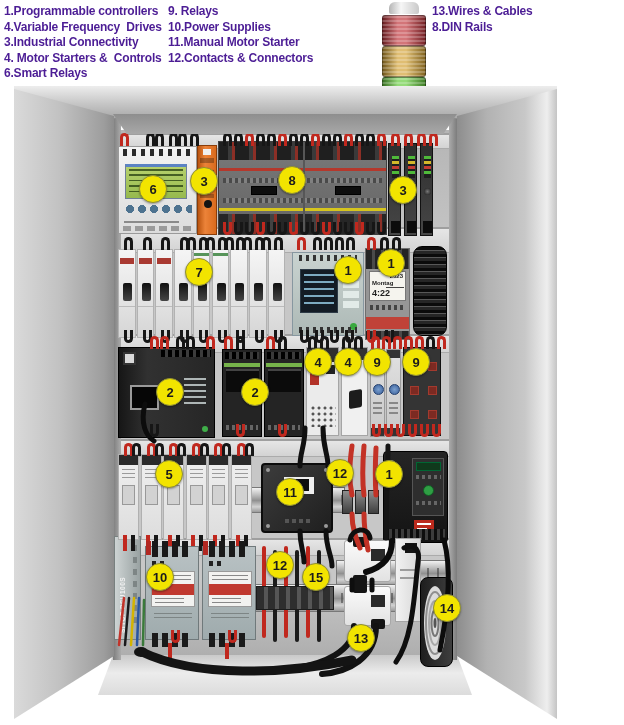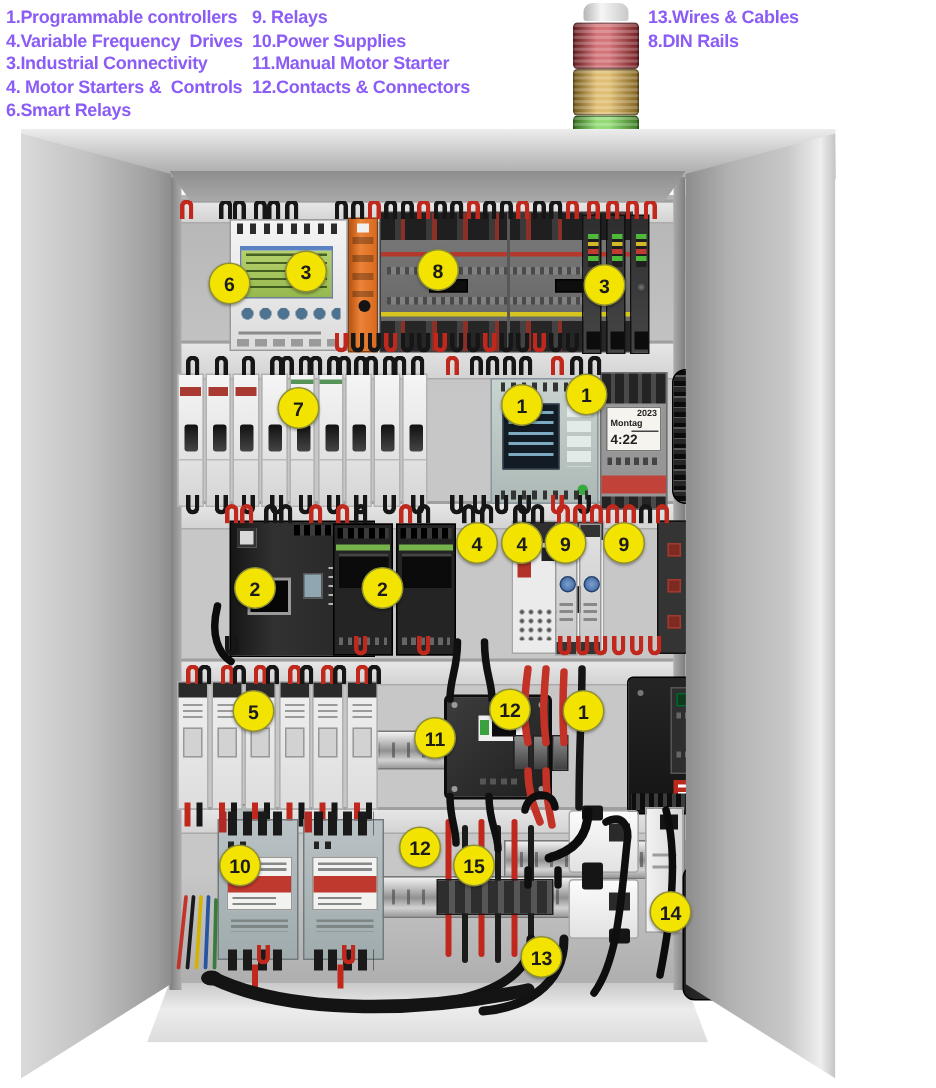--- a/index.html
+++ b/index.html
@@ -1,20 +1,20 @@
 <!DOCTYPE html>
 <html><head>
 <meta charset="utf-8">
 <style>
   html,body{margin:0;padding:0;background:#fff;}
   #stage{position:relative;width:624px;height:725px;background:#fff;overflow:hidden;
          font-family:"Liberation Sans",sans-serif;}
   .abs{position:absolute;}
   .legend-col{position:absolute;z-index:3;}
-  .legend-item{font-weight:bold;font-size:12px;line-height:15.5px;color:#8b5cf6;
+  .legend-item{font-weight:bold;font-size:12px;line-height:15.5px;color:#4c1d95;
                letter-spacing:-0.2px;white-space:pre;}
   .marker{position:absolute;width:28px;height:28px;border-radius:50%;
           background:#f2e400;border:1px solid #8f8f35;color:#1c1c1c;
           font:bold 13px/28px "Liberation Sans",sans-serif;text-align:center;
           box-shadow:0 1px 2px rgba(0,0,0,.35);z-index:40;box-sizing:border-box;}
   .hook{position:absolute;width:9px;height:13px;border:3px solid #161616;border-bottom:none;
         border-radius:5px 5px 0 0;z-index:7;box-sizing:border-box;}
   .hook.down{border:3px solid #161616;border-top:none;border-radius:0 0 5px 5px;}
   .hook.red{border-color:#c0281e;}
   .hook.red.down{border-color:#c0281e;}
@@ -22,21 +22,21 @@
         border:1px solid #787878;z-index:3;box-sizing:border-box;}
   .rail .slots{position:absolute;left:2px;right:2px;top:30%;bottom:30%;
         background:repeating-linear-gradient(90deg,transparent 0 8px,rgba(70,70,70,.6) 8px 10px);}
   .duct{position:absolute;left:118px;width:331px;background:linear-gradient(180deg,#e6e6e6,#d3d3d3);
         border-top:2px solid #9f9f9f;border-bottom:1px solid #ababab;z-index:2;box-sizing:border-box;}
   .door{position:absolute;top:86px;width:100px;height:636px;z-index:30;}
   #door-left{left:14px;background:linear-gradient(90deg,#dadada,#c2c2c2 45%,#9d9d9d 90%,#8d8d8d);
         clip-path:polygon(0 3px,100% 30px,100% 570px,0 633px);}
   #door-right{left:457px;background:linear-gradient(90deg,#8d8d8d,#b2b2b2 30%,#c8c8c8 68%,#eeeeee 90%,#c4c4c4);
         clip-path:polygon(0 30px,100% 3px,100% 633px,0 570px);}
-  .dev{position:absolute;z-index:5;box-sizing:border-box;margin-left:35px;}
+  .dev{position:absolute;z-index:5;box-sizing:border-box;}
   .dev *{position:absolute;box-sizing:border-box;}
   svg.cables{position:absolute;left:0;top:0;z-index:8;pointer-events:none;}
 </style>
 </head>
 <body>
 
 <div id="stage">
 
   <div class="legend-col" id="legend-col-1" style="left:4px;top:4px;">
       <div class="legend-item">1.Programmable controllers</div>

